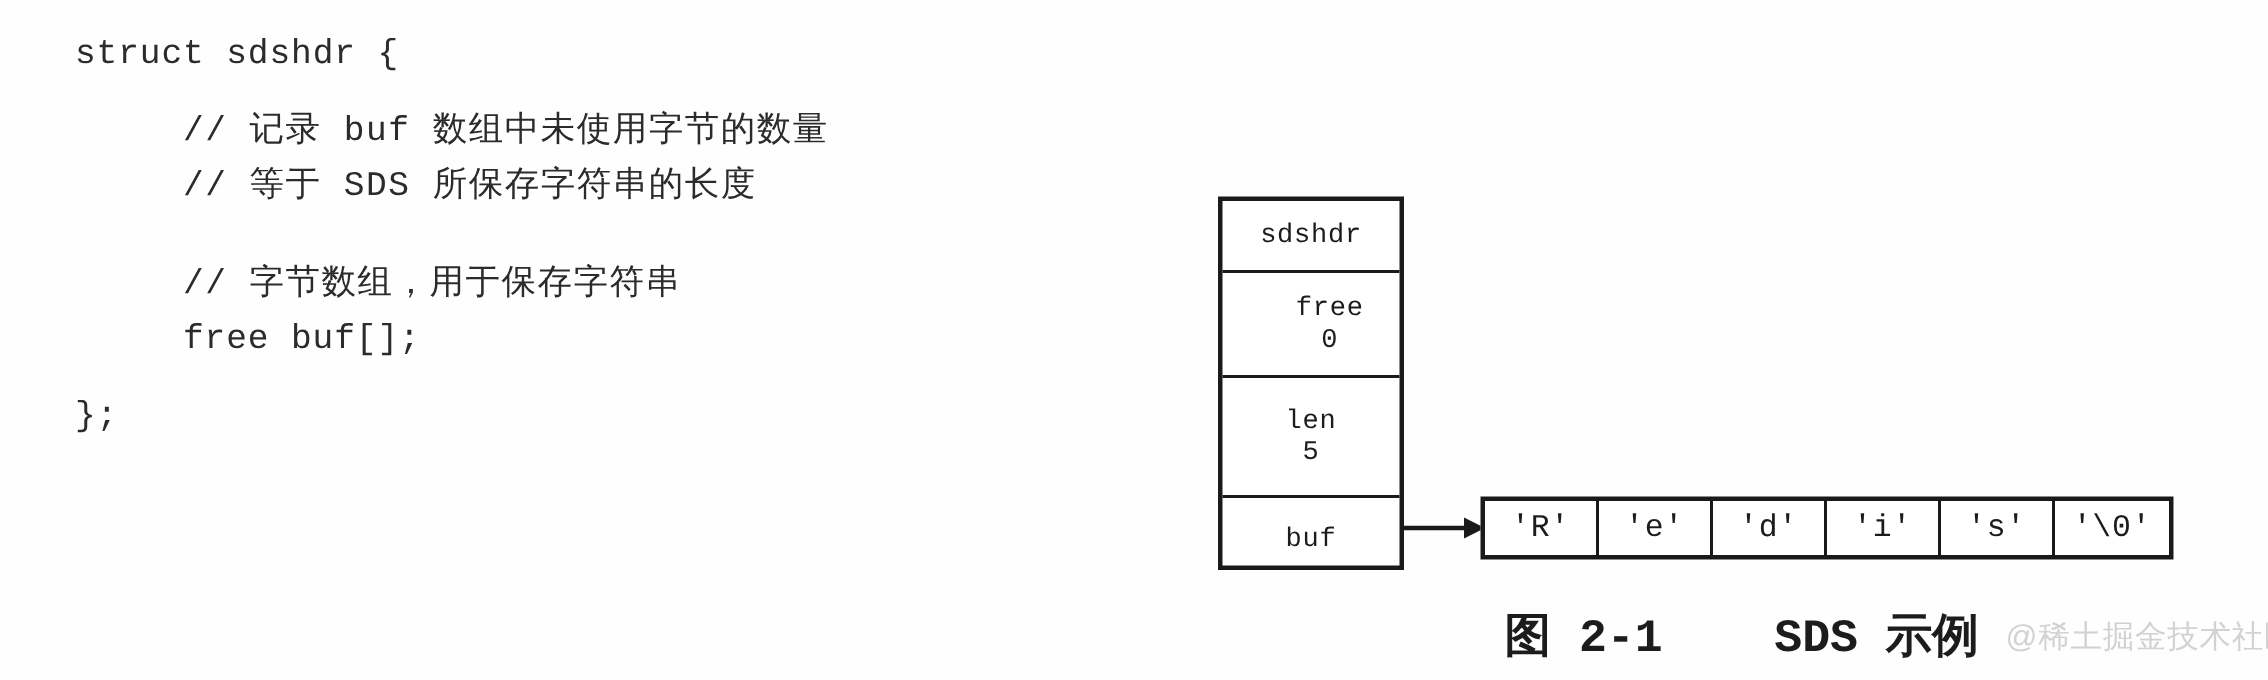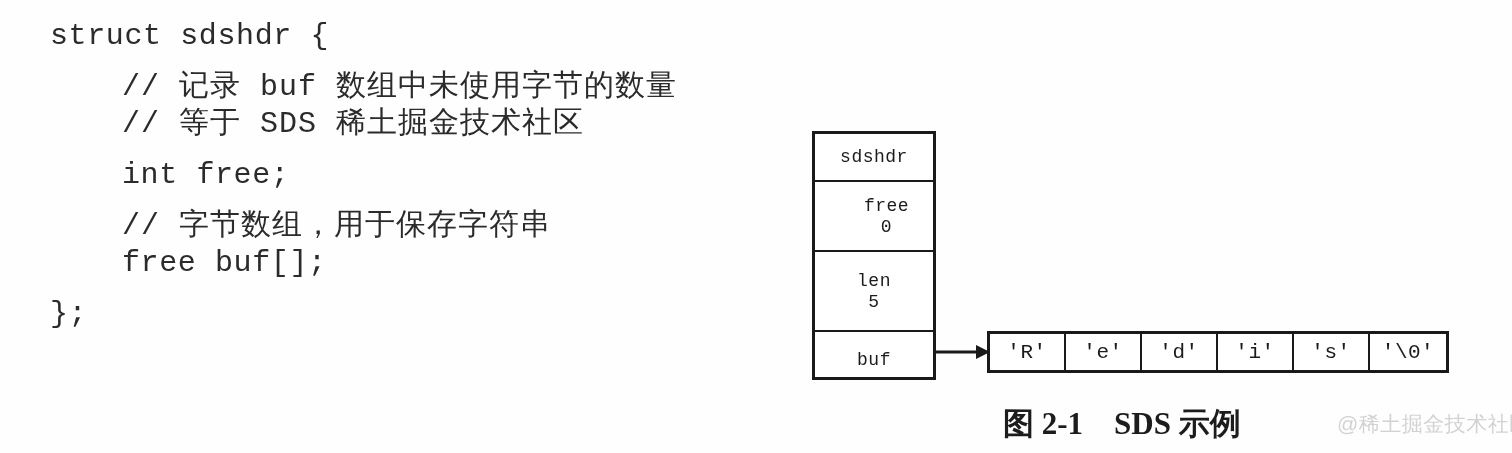--- a/index.html
+++ b/index.html
@@ -18,21 +18,21 @@
 
   
   #code-listing {
     position: absolute;
     left: 50px;
     top: 18px;
     width: 700px;
   }
   .code-line {
     font-family: "Liberation Mono", "DejaVu Sans Mono", monospace;
-    font-size: 30px;
+    font-size: 23px;
     line-height: 37px;
     color: #2b2b2b;
     white-space: pre;
     letter-spacing: 0.6px;
   }
   .code-line.indent { padding-left: 72px; }
   .code-line.gap    { height: 14px; line-height: 14px; }
   .code-line.comment {
     font-family: "Liberation Mono", "DejaVu Sans Mono", monospace;
     letter-spacing: 1px;
@@ -101,21 +101,21 @@
     border-right: 2px solid #1a1a1a;
     letter-spacing: 0.5px;
   }
   .char-cell:last-child { border-right: none; }
 
   
   #figure-caption {
     position: absolute;
     left: 1003px;
     top: 403px;
-    font-family: Liberation Serif, serif;
+    font-family: Liberation Mono, monospace;
     font-size: 31px;
     font-weight: bold;
     color: #1c1c1c;
     white-space: pre;
   }
 
   
   #watermark {
     position: absolute;
     left: 1337px;
@@ -129,23 +129,22 @@
 </style>
 </head>
 <body>
 
 <div id="page">
 
   <div id="code-listing">
       <div class="code-line">struct sdshdr {</div>
       <div class="code-line gap"></div>
       <div class="code-line indent comment">// 记录 buf 数组中未使用字节的数量</div>
-      <div class="code-line indent comment">// 等于 SDS 稀土掘金技术社区</div>
+      <div class="code-line indent comment">// 等于 SDS 所保存字符串的长度</div>
       <div class="code-line gap"></div>
-      <div class="code-line indent">int free;</div>
       <div class="code-line gap"></div>
       <div class="code-line indent comment">// 字节数组，用于保存字符串</div>
       <div class="code-line indent">free buf[];</div>
       <div class="code-line gap"></div>
       <div class="code-line">};</div>
     </div>
 
   <div id="figure">
 
     <div id="sdshdr-struct">

